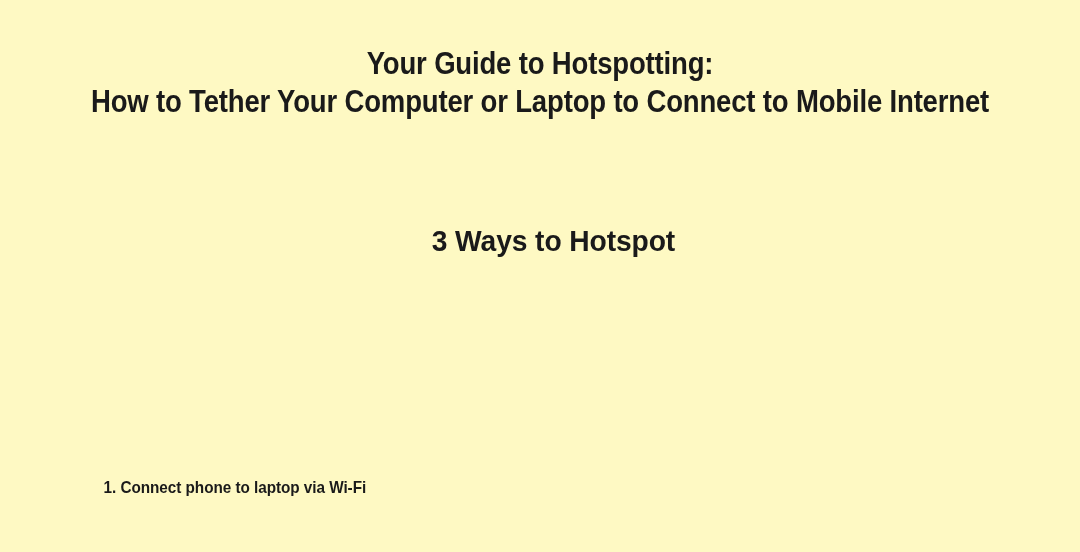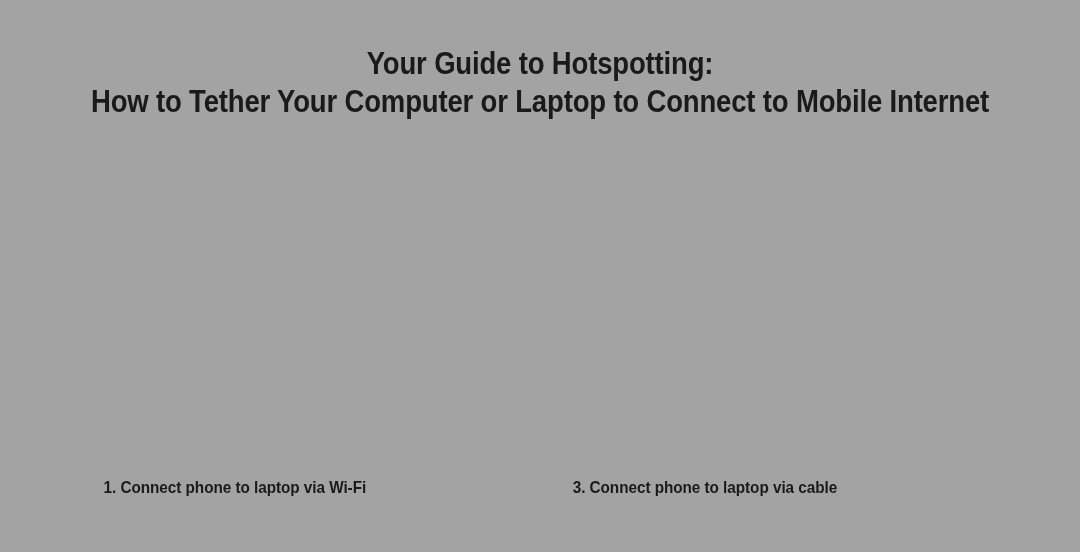--- a/index.html
+++ b/index.html
@@ -14,21 +14,21 @@
     overflow: hidden;
     font-family: "Liberation Sans", "DejaVu Sans", sans-serif;
     color: #1a1a1a;
     -webkit-font-smoothing: antialiased;
   }
 
   .page {
     position: relative;
     width: 1080px;
     height: 552px;
-    background: #a3a3a3;
+    background: #fef9c3;
   }
 
   
   .headline {
     position: absolute;
     top: 44px;
     left: 0;
     width: 1080px;
     text-align: center;
   }
@@ -114,33 +114,33 @@
 </head>
 <body>
 
 <div class="page">
 
   <div class="headline">
     <span class="headline-line">Your Guide to Hotspotting:</span>
     <span class="headline-line">How to Tether Your Computer or Laptop to Connect to Mobile Internet</span>
   </div>
 
+  <div class="section-heading">
+    <span class="section-heading-text">3 Ways to Hotspot</span>
+  </div>
 
   <div class="methods">
 
     <div class="method-col">
       <div class="method-figure"></div>
       <div class="method-caption">
         <span>1. Connect phone to laptop via Wi-Fi</span>
       </div>
     </div>
 
 
     <div class="method-col">
       <div class="method-figure"></div>
-      <div class="method-caption">
-        <span>3. Connect phone to laptop via cable</span>
-      </div>
     </div>
 
   </div>
 
 </div>
 
 </body></html>

